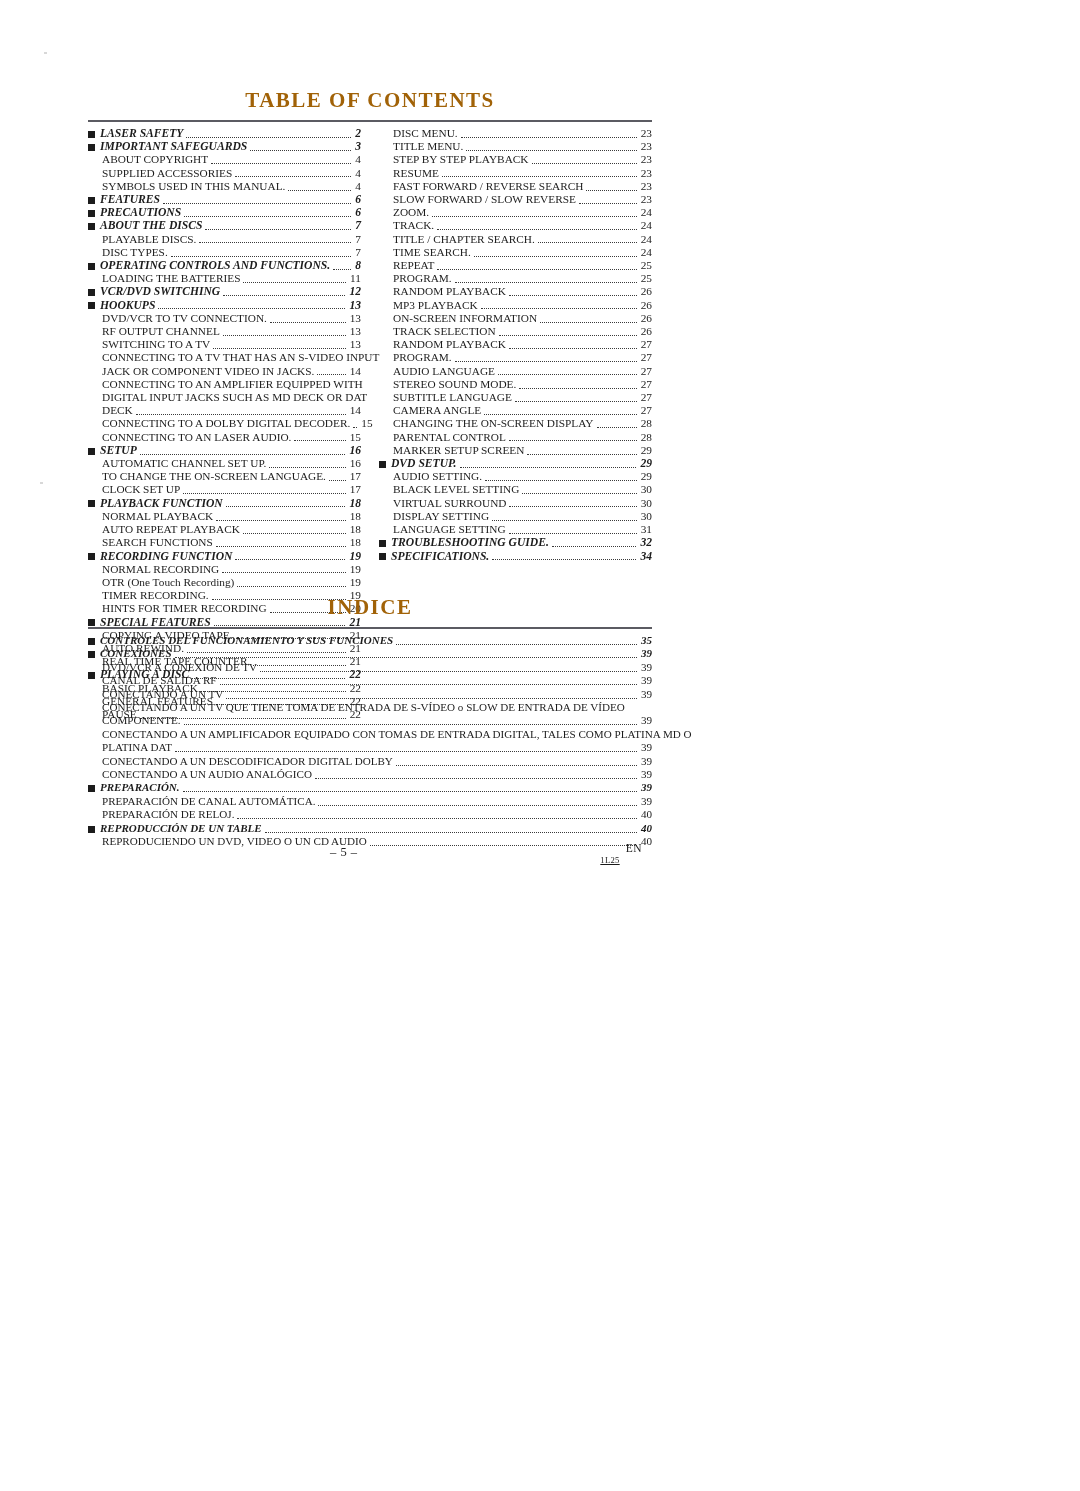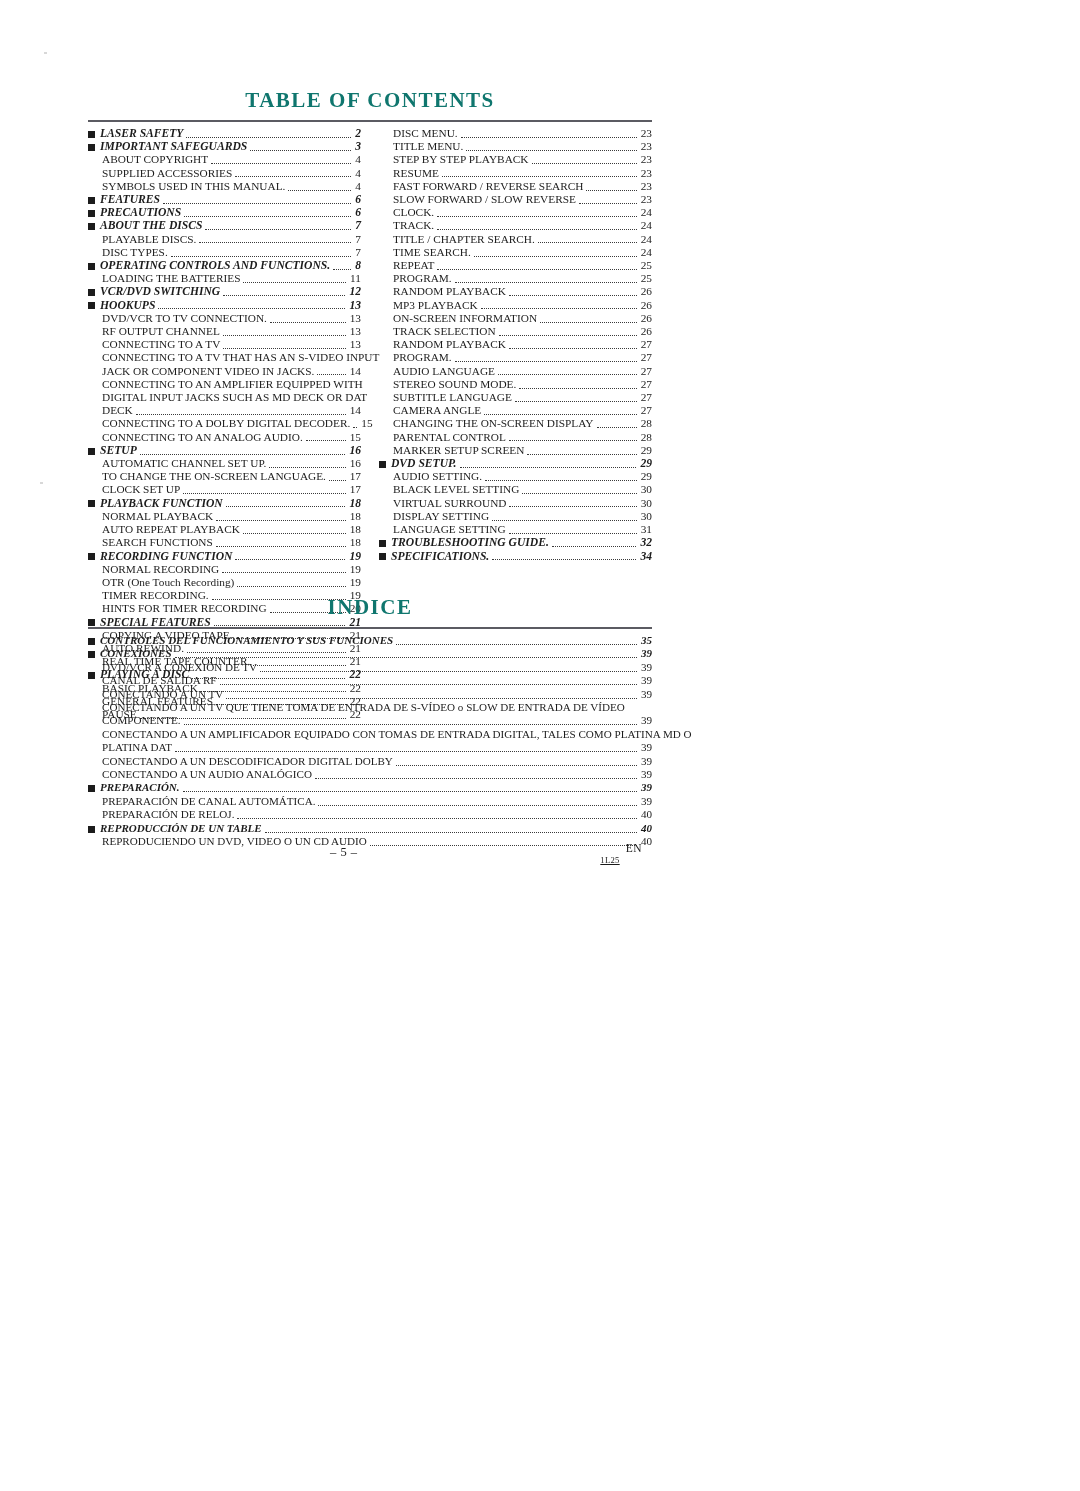--- a/index.html
+++ b/index.html
@@ -21,21 +21,21 @@
     left: 0; top: 0;
     width: 1080px;
     height: 1491px;
   }
 
   
   .section-title {
     text-align: center;
     font-family: "Liberation Serif", "DejaVu Serif", serif;
     font-weight: bold;
-    color: #0f766e;
+    color: #a16207;
     letter-spacing: 1.5px;
     font-size: 21px;
   }
 
   .rule {
     border: 0;
     border-top: 2.2px solid #5b5b62;
     margin: 0;
   }
 
@@ -240,21 +240,21 @@
             <span class="etitle">DVD/VCR TO TV CONNECTION.</span>
             <span class="dots"></span>
             <span class="pg">13</span>
           </div>
           <div class="entry sub">
             <span class="etitle">RF OUTPUT CHANNEL</span>
             <span class="dots"></span>
             <span class="pg">13</span>
           </div>
           <div class="entry sub">
-            <span class="etitle">CONNECTING TO A TV</span>
+            <span class="etitle">SWITCHING TO A TV</span>
             <span class="dots"></span>
             <span class="pg">13</span>
           </div>
           <div class="entry cont nodots">
             <span class="etitle">CONNECTING TO A TV THAT HAS AN S-VIDEO INPUT</span>
             <span class="dots"></span>
             <span class="pg"></span>
           </div>
           <div class="entry sub">
             <span class="etitle">JACK OR COMPONENT VIDEO IN JACKS.</span>
@@ -275,21 +275,21 @@
             <span class="etitle">DECK</span>
             <span class="dots"></span>
             <span class="pg">14</span>
           </div>
           <div class="entry sub">
             <span class="etitle">CONNECTING TO A DOLBY DIGITAL DECODER.</span>
             <span class="dots"></span>
             <span class="pg">15</span>
           </div>
           <div class="entry sub">
-            <span class="etitle">CONNECTING TO AN ANALOG AUDIO.</span>
+            <span class="etitle">CONNECTING TO AN LASER AUDIO.</span>
             <span class="dots"></span>
             <span class="pg">15</span>
           </div>
           <div class="entry chapter">
             <span class="bullet"></span>
             <span class="etitle">SETUP</span>
             <span class="dots"></span>
             <span class="pg">16</span>
           </div>
           <div class="entry sub">
@@ -422,21 +422,21 @@
             <span class="etitle">FAST FORWARD / REVERSE SEARCH</span>
             <span class="dots"></span>
             <span class="pg">23</span>
           </div>
           <div class="entry sub">
             <span class="etitle">SLOW FORWARD / SLOW REVERSE</span>
             <span class="dots"></span>
             <span class="pg">23</span>
           </div>
           <div class="entry sub">
-            <span class="etitle">CLOCK.</span>
+            <span class="etitle">ZOOM.</span>
             <span class="dots"></span>
             <span class="pg">24</span>
           </div>
           <div class="entry sub">
             <span class="etitle">TRACK.</span>
             <span class="dots"></span>
             <span class="pg">24</span>
           </div>
           <div class="entry sub">
             <span class="etitle">TITLE / CHAPTER SEARCH.</span>

